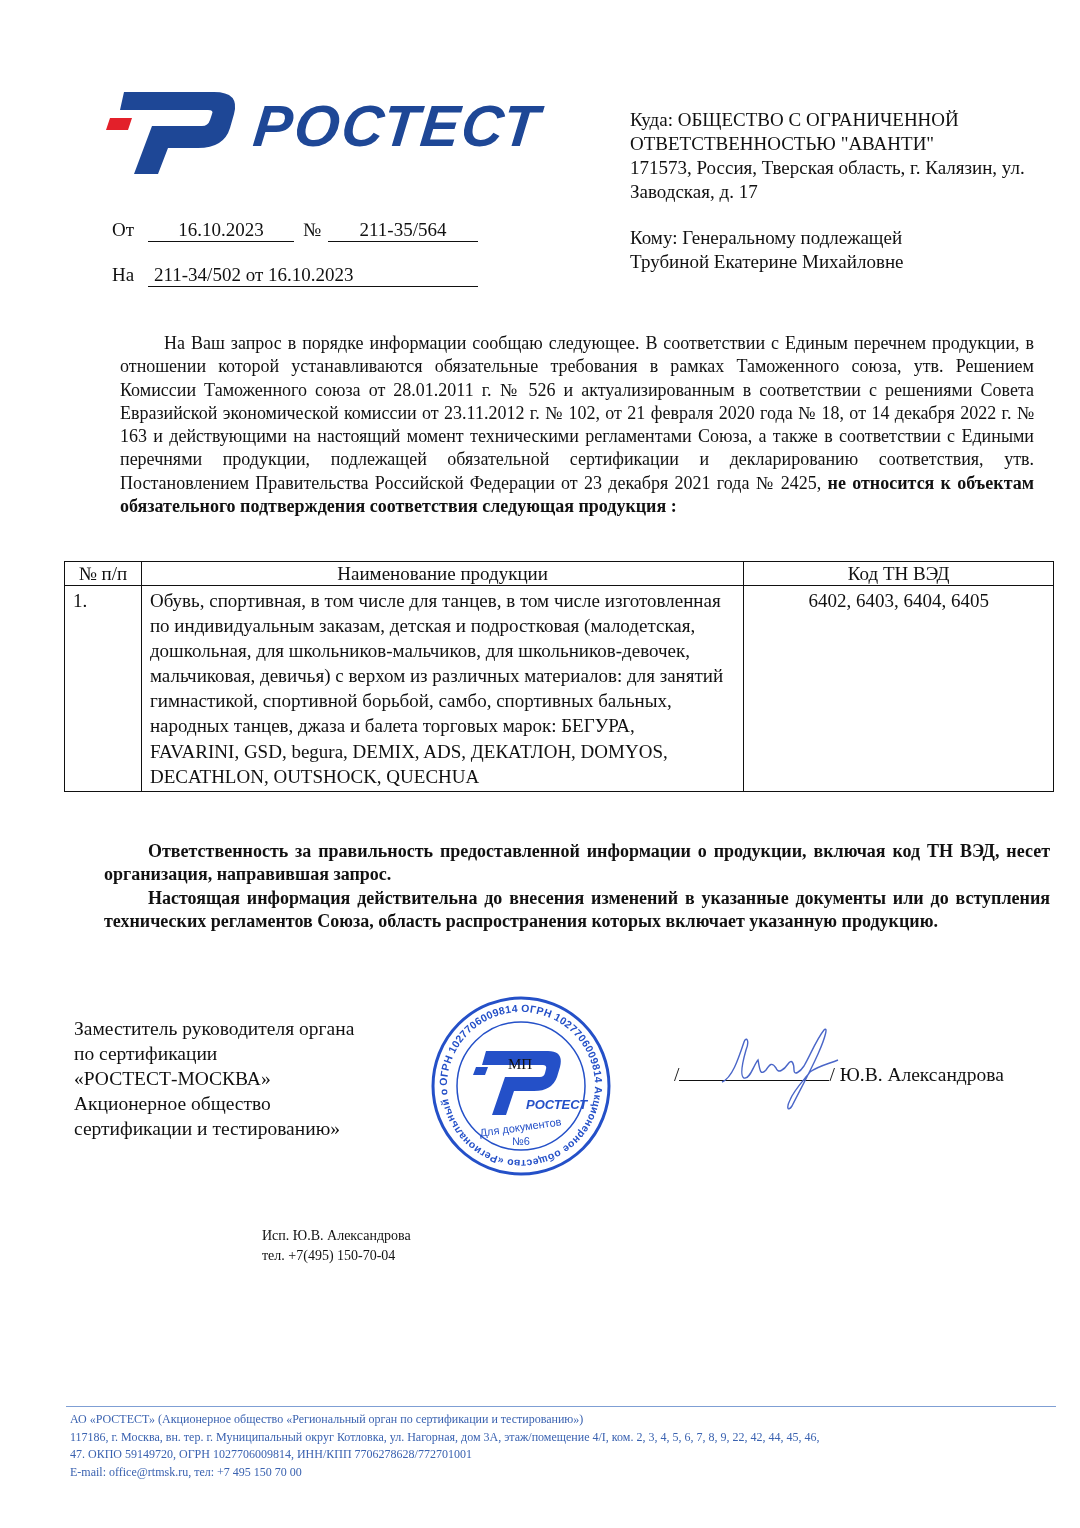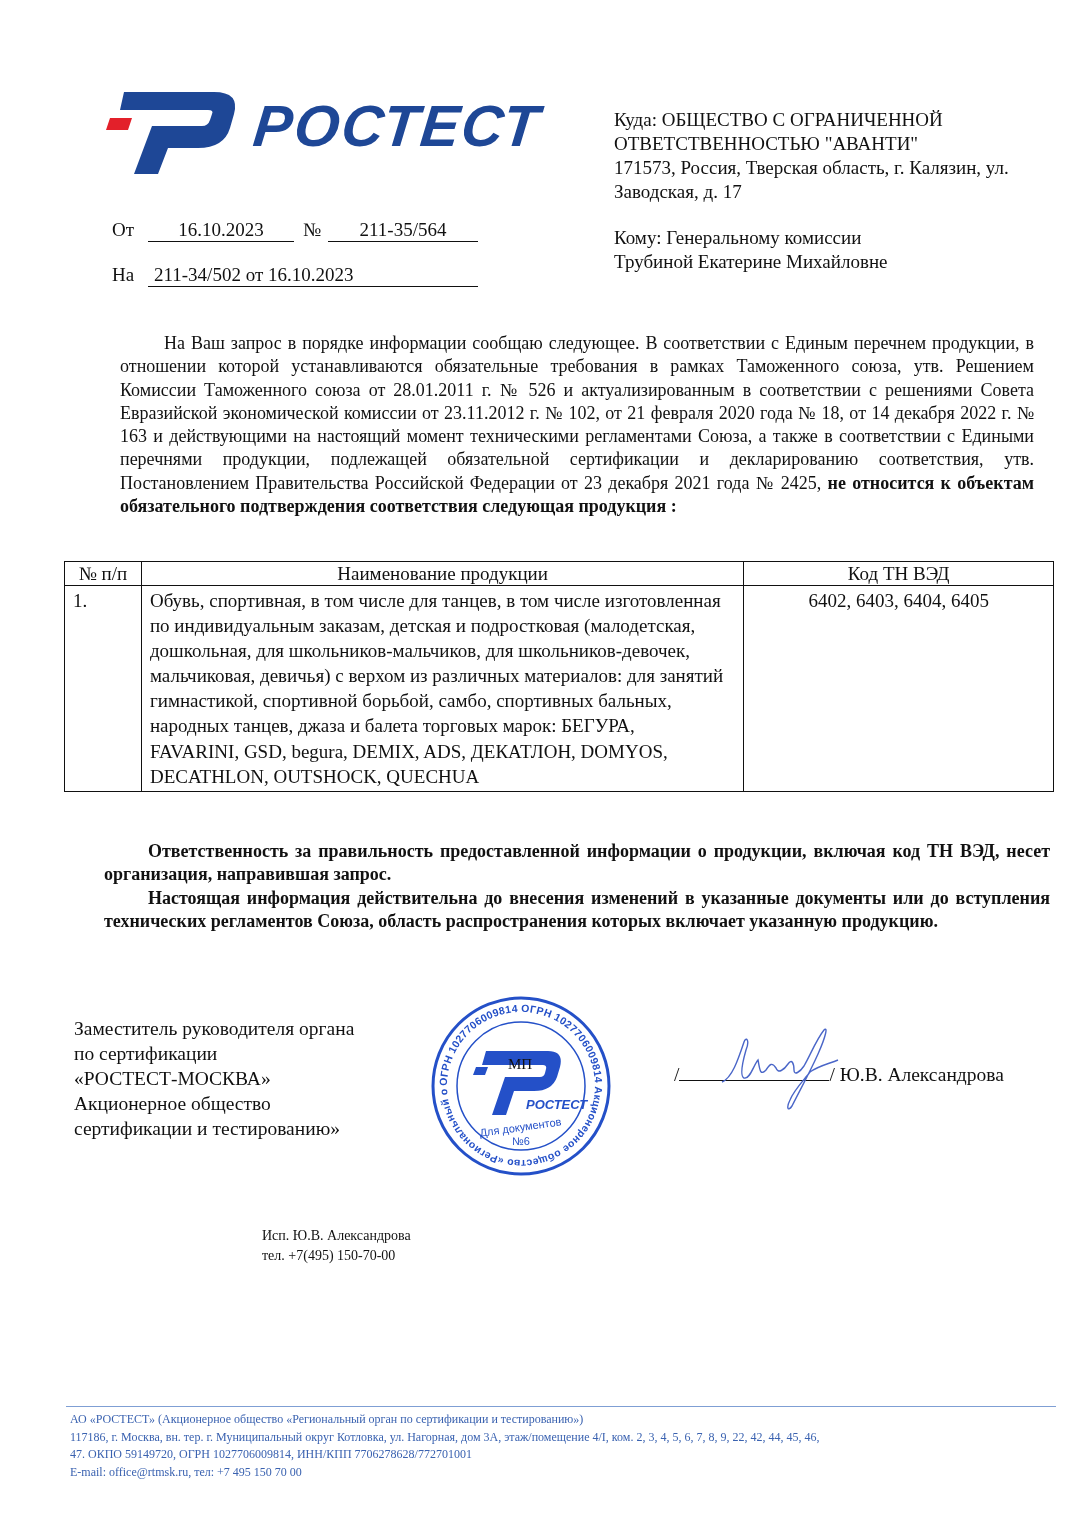--- a/index.html
+++ b/index.html
@@ -6,21 +6,21 @@
   body { width:1080px; height:1528px; position:relative; overflow:hidden;
          font-family:"Liberation Serif", "DejaVu Serif", serif; color:#111; }
   .abs { position:absolute; }
 
   
   #logo { left:104px; top:86px; width:410px; height:92px; }
   #logo .word { position:absolute; left:150px; top:6px; font-family:"Liberation Sans", "DejaVu Sans", sans-serif;
     font-weight:bold; font-style:italic; font-size:58px; letter-spacing:2px; color:#1e4796; transform:skewX(-6deg); }
 
   
-  #recipient { left:614px; top:108px; width:450px; font-size:19px; line-height:24px; }
+  #recipient { left:630px; top:108px; width:450px; font-size:19px; line-height:24px; }
   #recipient .gap { height:22px; }
 
   
   .ref-row { font-size:19px; }
   .uline { position:absolute; border-bottom:1.3px solid #111; text-align:center; }
 
   
   #intro { left:104px; top:316px; width:946px; font-size:18px; line-height:23.3px; text-align:justify; }
   #intro p { margin:16px; text-indent:44px; }
   #intro b { font-weight:bold; }
@@ -60,21 +60,21 @@
   </svg>
   <div class="word">РОСТЕСТ</div>
 </div>
 
 <div id="recipient" class="abs">
   <div><span>Куда:</span> <span>ОБЩЕСТВО С ОГРАНИЧЕННОЙ</span></div>
   <div>ОТВЕТСТВЕННОСТЬЮ "АВАНТИ"</div>
   <div>171573, Россия, Тверская область, г. Калязин, ул.</div>
   <div>Заводская, д. 17</div>
   <div class="gap"></div>
-  <div><span>Кому:</span> <span>Генеральному комиссии</span></div>
+  <div><span>Кому:</span> <span>Генеральному подлежащей</span></div>
   <div>Трубиной Екатерине Михайловне</div>
 </div>
 
 <div class="abs ref-row" style="left:112px;top:219px">От</div>
 <div class="abs uline ref-row" style="left:148px;top:219px;width:146px">16.10.2023</div>
 <div class="abs ref-row" style="left:303px;top:219px">№</div>
 <div class="abs uline ref-row" style="left:328px;top:219px;width:150px">211-35/564</div>
 <div class="abs ref-row" style="left:112px;top:264px">На</div>
 <div class="abs uline ref-row" style="left:148px;top:264px;width:330px;text-align:left;padding-left:6px;box-sizing:border-box">211-34/502 от 16.10.2023</div>
 
@@ -138,21 +138,21 @@
 
 <div id="sigline" class="abs">
   <span>/</span><span class="line"></span><span>/ Ю.В. Александрова</span>
 </div>
 <svg id="sigscribble" class="abs" viewBox="0 0 130 95">
   <path d="M8,62 C18,58 24,40 30,22 C32,16 36,20 32,30 C28,44 26,56 30,58 C36,60 40,44 44,40 C46,50 46,56 52,50 C56,44 58,42 62,48 C64,54 70,50 74,44 C78,38 80,44 80,50 C80,56 86,52 90,46 C96,36 102,20 110,10 C114,6 112,16 104,34 C96,52 86,70 78,86 C74,92 72,88 76,80 C80,70 90,60 96,52 C104,46 114,44 124,40" fill="none" stroke="#4a66c8" stroke-width="1.4"></path>
 </svg>
 
 <div id="executor" class="abs">
   <div>Исп. Ю.В. Александрова</div>
-  <div>тел. +7(495) 150-70-00</div>
+  <div>тел. +7(495) 150-70-04</div>
 </div>
 
 <div id="footer-rule" class="abs"></div>
 <div id="footer" class="abs">
   <div>АО «РОСТЕСТ»  (Акционерное общество «Региональный орган по сертификации и тестированию»)</div>
   <div>117186, г. Москва, вн. тер. г. Муниципальный округ Котловка, ул. Нагорная, дом 3А, этаж/помещение 4/I, ком. 2, 3, 4, 5, 6, 7, 8, 9, 22, 42, 44, 45, 46,</div>
   <div>47. ОКПО 59149720, ОГРН 1027706009814, ИНН/КПП 7706278628/772701001</div>
   <div>E-mail: office@rtmsk.ru,  тел: +7 495 150 70 00</div>
 </div>
 

